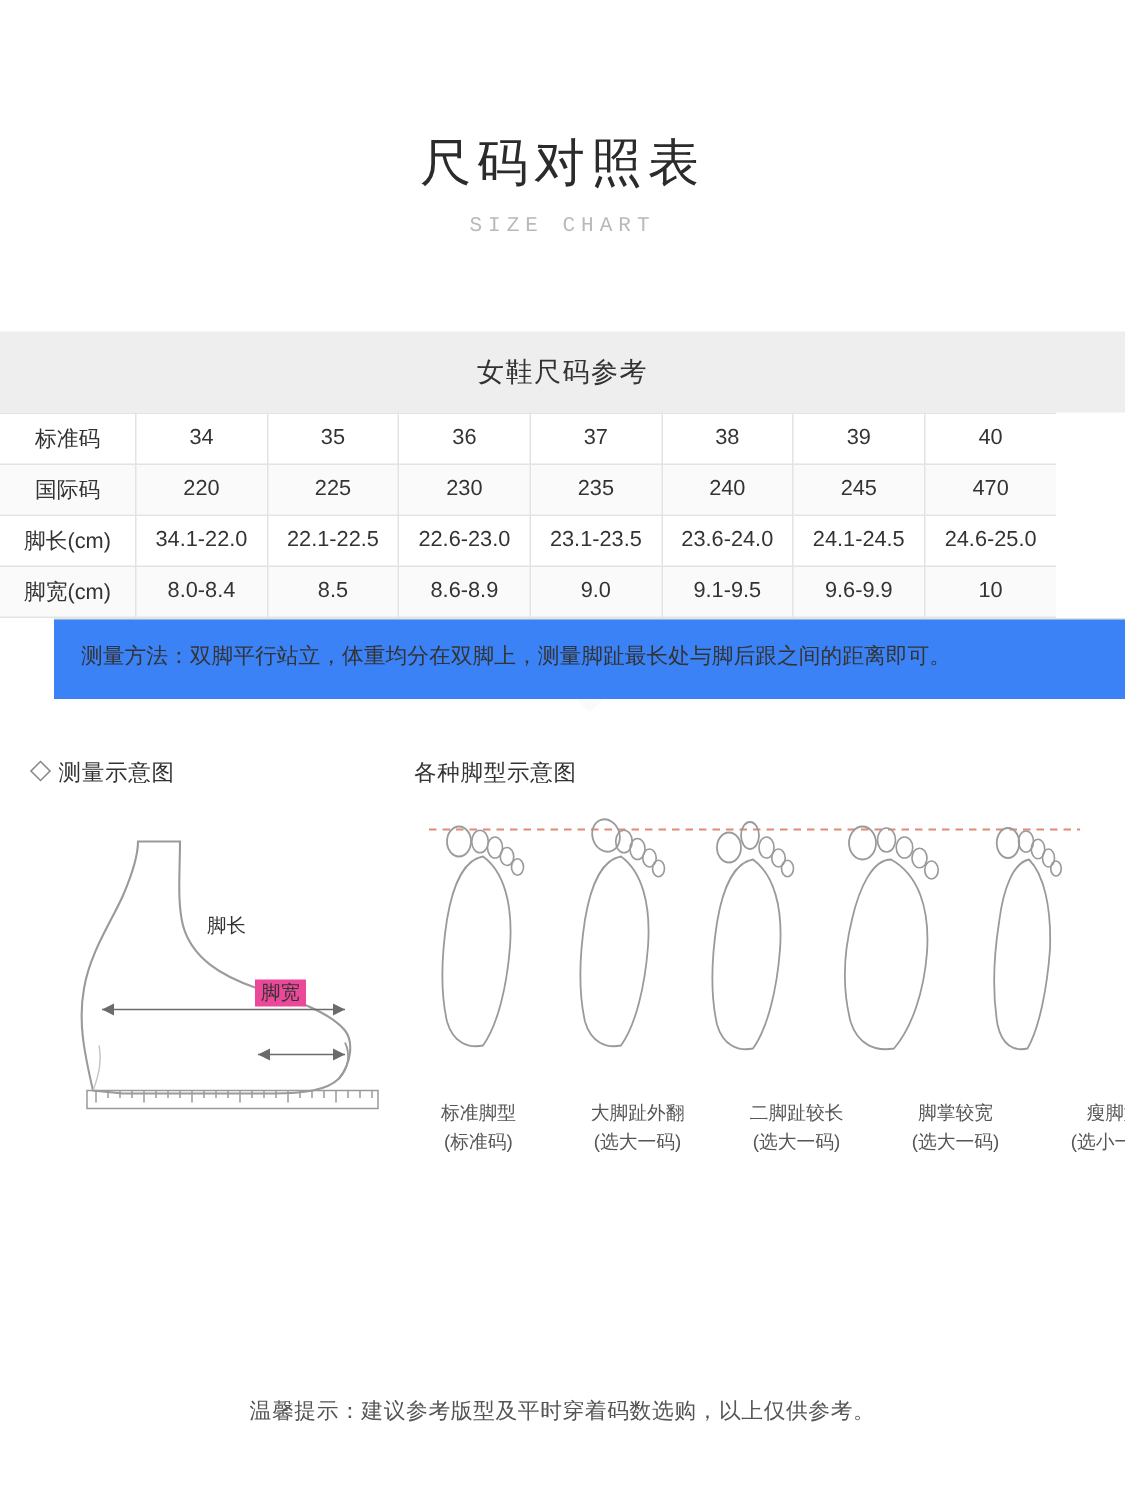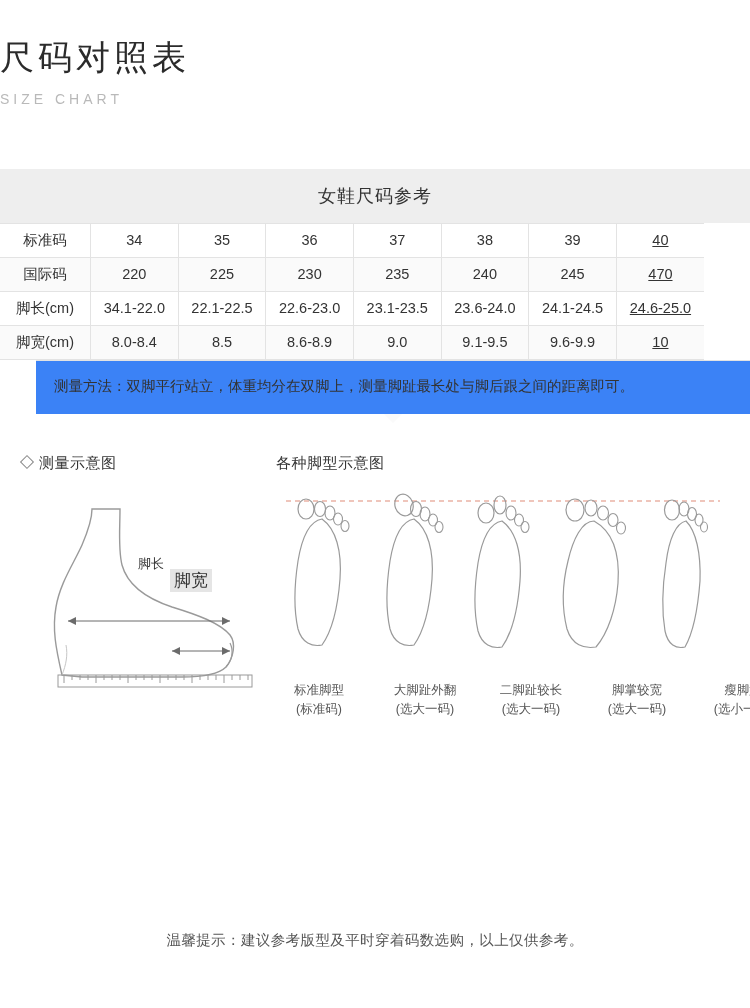--- a/index.html
+++ b/index.html
@@ -16,36 +16,37 @@
   }
   .page {
     width: 750px;
     height: 1008px;
     position: relative;
     box-sizing: border-box;
   }
 
   
   .header {
-    text-align: left;
-    padding-top: 36px;
+    text-align: center;
+    padding-top: 88px;
   }
   .title-cn {
     font-size: 34px;
     letter-spacing: 4px;
     color: #2b2b2b;
     font-weight: normal;
     margin: 0;
     line-height: 1.25;
   }
   .title-en {
     font-size: 14px;
     letter-spacing: 4px;
     color: #b9b9b9;
     margin-top: 12px;
+    font-family: Liberation Mono, monospace;
   }
 
   
   .table-wrap {
     margin-top: 62px;
     width: 750px;
   }
   .table-head {
     background: #eeeeee;
     height: 54px;
@@ -69,21 +70,21 @@
     padding: 0;
   }
   table.size td.rowhead {
     width: 90px;
     font-size: 14.5px;
     color: #333;
   }
   table.size tr:nth-child(odd) td { background: #ffffff; }
   table.size tr:nth-child(even) td { background: #fafafa; }
   table.size td:first-child { border-left: none; }
-  table.size td:last-child { border-right: none; text-decoration: underline; }
+  table.size td:last-child { border-right: none; }
 
   .method-note {
     background: #3b82f6;
     border-top: 1px solid #e3e3e3;
     padding: 15px 18px 17px 18px;
     font-size: 14.5px;
     color: #333;
     line-height: 1.5;
     position: relative;
     margin-left: 36px;
@@ -266,21 +267,21 @@
         </g>
 
         <g stroke="#6b6b6b" stroke-width="1">
           <line x1="150" y1="172" x2="208" y2="172"></line>
           <polygon points="150,172 158,168 158,176" fill="#6b6b6b" stroke="none"></polygon>
           <polygon points="208,172 200,168 200,176" fill="#6b6b6b" stroke="none"></polygon>
         </g>
       </svg>
       <div style="position:relative; margin-top:-132px; margin-left:0; height:132px; pointer-events:none;">
         <div style="position:absolute; left:112px; top:-6px; background:#fff; padding:0 4px; font-size:13px; color:#333;">脚长</div>
-        <div style="position:absolute; left:148px; top:8px; background:#e5e5e5; padding:0 4px; font-size:17px; color:#333;">脚宽</div>
+        <div style="position:absolute; left:148px; top:39px; background:#ec4899; padding:0 4px; font-size:13px; color:#333;">脚宽</div>
       </div>
     </div>
 
     <div class="diag-right">
       <div class="sec-title">各种脚型示意图</div>
 
       <div style="position:relative; height:170px; margin-top:14px;">
 
         <svg width="454" height="170" viewBox="0 0 454 170" style="position:absolute; left:0; top:0;">
           <line x1="10" y1="14" x2="444" y2="14" stroke="#e08b78" stroke-width="1.2" stroke-dasharray="5,4"></line>

